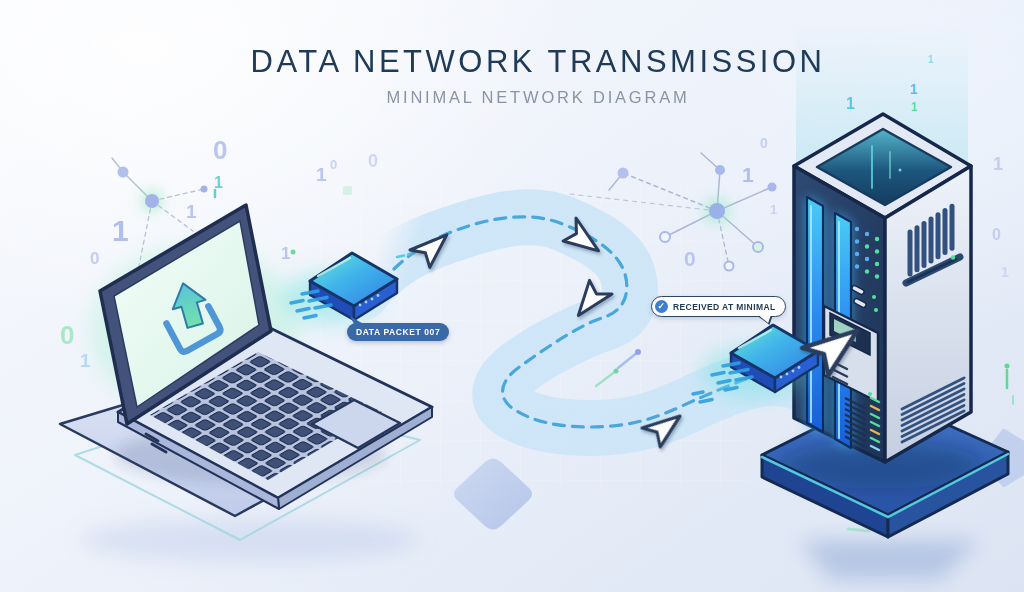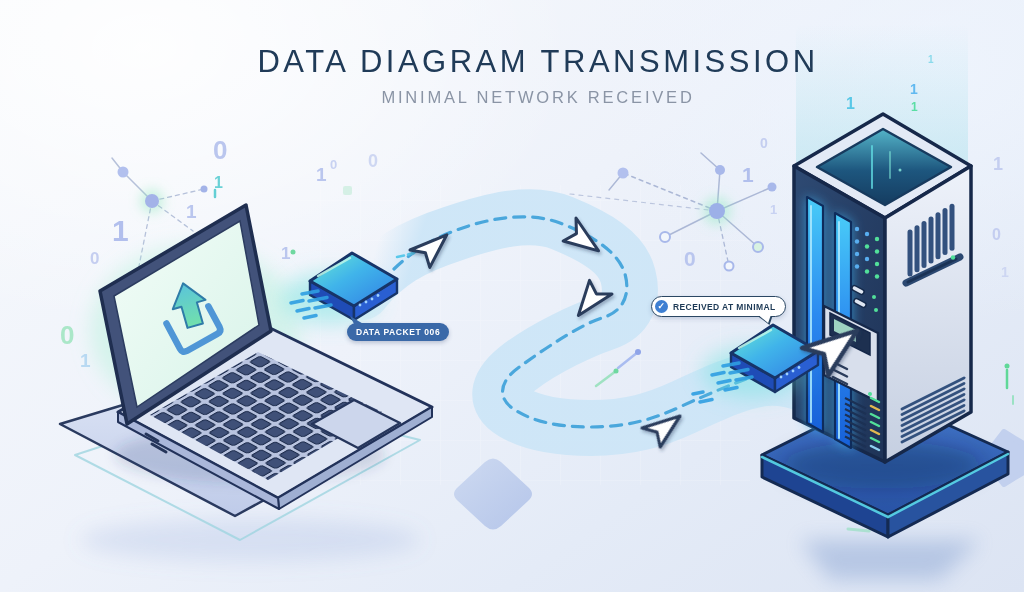--- a/index.html
+++ b/index.html
@@ -337,25 +337,25 @@
 
   <g filter="url(#dropsh)">
     <use href="#cursorArrow" transform="translate(410,250) rotate(-40)"></use>
     <use href="#cursorArrow" transform="translate(576,218) rotate(38)"></use>
     <use href="#cursorArrow" transform="translate(612,294) rotate(130)"></use>
     <use href="#cursorArrow" transform="translate(642,428) rotate(-35)"></use>
     <use href="#cursorArrow" transform="translate(802,348) rotate(-35) scale(1.45)"></use>
   </g>
 </svg>
 
-<div class="title">DATA DIAGRAM TRANSMISSION</div>
-<div class="subtitle">MINIMAL NETWORK RECEIVED</div>
+<div class="title">DATA NETWORK TRANSMISSION</div>
+<div class="subtitle">MINIMAL NETWORK DIAGRAM</div>
 
 <div class="pill packet-pill" style="left:347px;top:323px;">
-  <span>DATA PACKET 006</span>
+  <span>DATA PACKET 007</span>
   <i class="tail1"></i>
 </div>
 
 <div class="pill received-pill" style="left:651px;top:296px;">
   <span class="check">✓</span>
   <span>RECEIVED AT MINIMAL</span>
   <i class="tail2o"></i>
   <i class="tail2"></i>
 </div>
 

